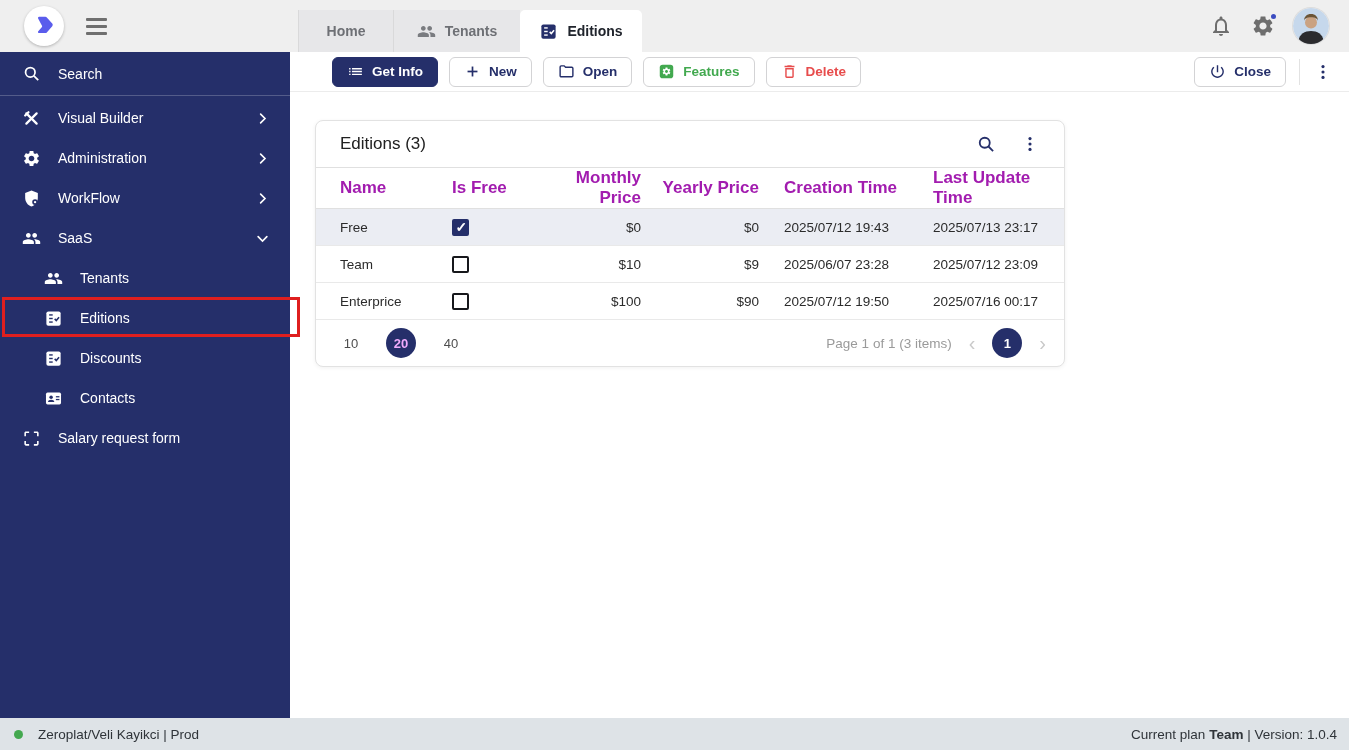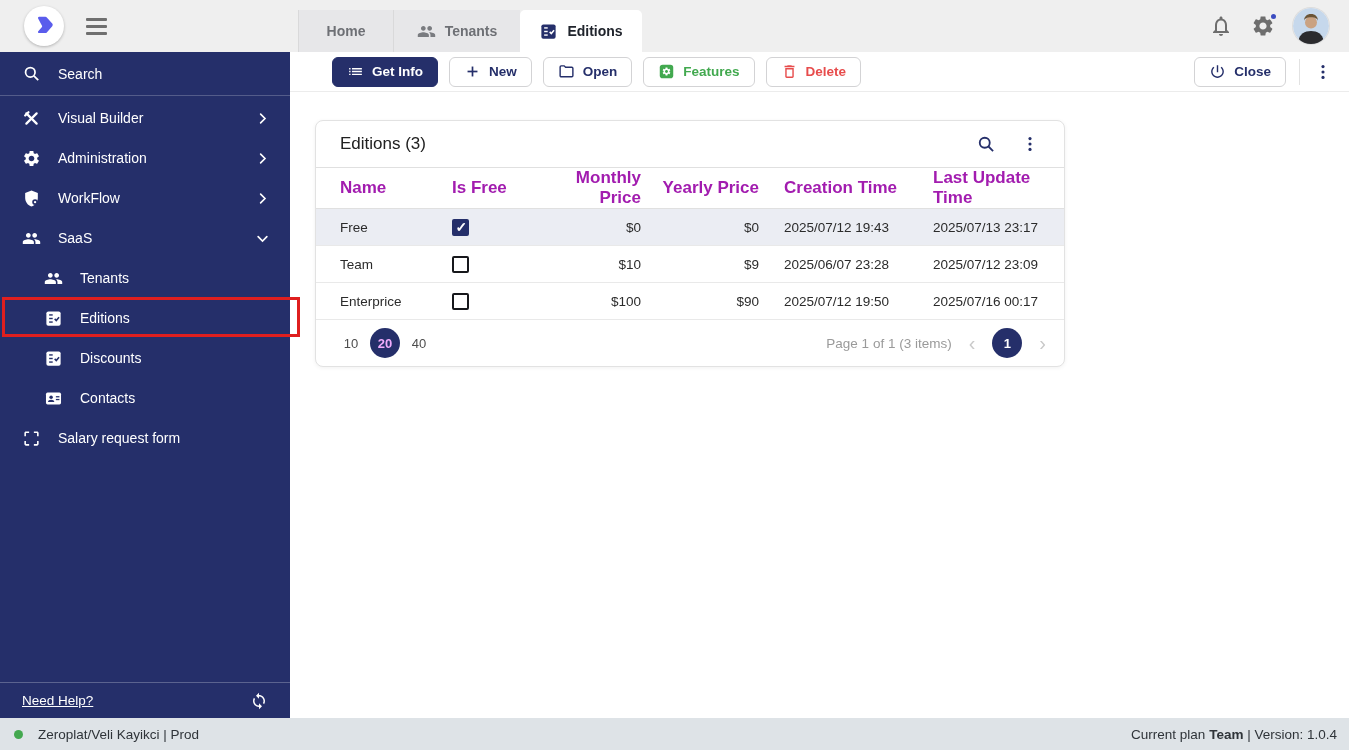--- a/index.html
+++ b/index.html
@@ -84,21 +84,21 @@
   .c-free { width:84px; }
   .c-month { width:105px; text-align:right; }
   .c-year { width:118px; text-align:right; }
   .c-created { width:172px; padding-left:25px; }
   .c-updated { padding-left:2px; padding-right:24px; }
   .checkbox { display:inline-block; width:17px; height:17px; border:2px solid #17181c; border-radius:2px; position:relative; vertical-align:middle; cursor:pointer; background:#fff; }
   .checkbox[data-checked="true"] { background:#252f6a; border-color:#252f6a; }
   .checkbox[data-checked="true"]::after { content:"✓"; position:absolute; left:1.5px; top:-1.5px; color:#fff; font-size:14px; font-weight:700; }
 
   .pagination { height:46px; display:flex; align-items:center; padding:0 16px 0 20px; }
-  .page-sizes { display:flex; align-items:center; gap:4px; }
+  .page-sizes { display:flex; align-items:center; gap:20px; }
   .size { width:30px; height:30px; display:flex; align-items:center; justify-content:center; font-size:13px; color:#4d4d4d; border-radius:50%; cursor:pointer; }
   .size.selected { background:#252f6a; color:#f0abfc; font-weight:700; }
   .page-right { margin-left:auto; display:flex; align-items:center; gap:15px; }
   .page-info { font-size:13.5px; color:#9a9a9a; }
   .page-chev { font-size:20px; color:#c9c9c9; cursor:pointer; line-height:1; padding:0 2px; }
   .page-num { width:30px; height:30px; border-radius:50%; background:#252f6a; color:#fff; font-size:13px; font-weight:700; display:flex; align-items:center; justify-content:center; cursor:pointer; }
 
   
   .statusbar { height:32px; flex:0 0 auto; background:#dee3e7; display:flex; align-items:center; justify-content:space-between; padding:0 12px 0 14px; font-size:13.5px; color:#2f3439; }
   .status-left { display:flex; align-items:center; gap:15px; }
@@ -305,28 +305,20 @@
 
       <div class="side-item">
         <span class="s-icon">
           <svg viewBox="0 0 24 24" fill="currentColor">
               <path d="M3 5v4h2V5h4V3H5C3.9 3 3 3.9 3 5zM5 15H3v4c0 1.1.9 2 2 2h4v-2H5v-4zM19 19h-4v2h4c1.1 0 2-.9 2-2v-4h-2v4zM19 3h-4v2h4v4h2V5c0-1.1-.9-2-2-2z"></path>
             </svg>
         </span>
         <span class="side-label">Salary request form</span>
       </div>
 
-      <div class="sidebar-footer">
-        <a class="help-link">Need Help?</a>
-        <span class="refresh">
-          <svg viewBox="0 0 24 24" fill="currentColor">
-              <path d="M12 4V1L8 5l4 4V6c3.31 0 6 2.69 6 6 0 1.01-.25 1.97-.7 2.8l1.46 1.46C19.54 15.03 20 13.57 20 12c0-4.42-3.58-8-8-8zm0 14c-3.31 0-6-2.69-6-6 0-1.01.25-1.97.7-2.8L5.24 7.74C4.46 8.97 4 10.43 4 12c0 4.42 3.58 8 8 8v3l4-4-4-4v3z"></path>
-            </svg>
-        </span>
-      </div>
     </div>
 
     <div class="content">
       <div class="toolbar">
         <button class="btn btn-primary">
           <svg viewBox="0 0 24 24" fill="currentColor">
               <path d="M3 13h2v-2H3v2zm0 4h2v-2H3v2zm0-8h2V7H3v2zm4 4h14v-2H7v2zm0 4h14v-2H7v2zM7 7v2h14V7H7z"></path>
             </svg>
           <span>Get Info</span>
         </button>

